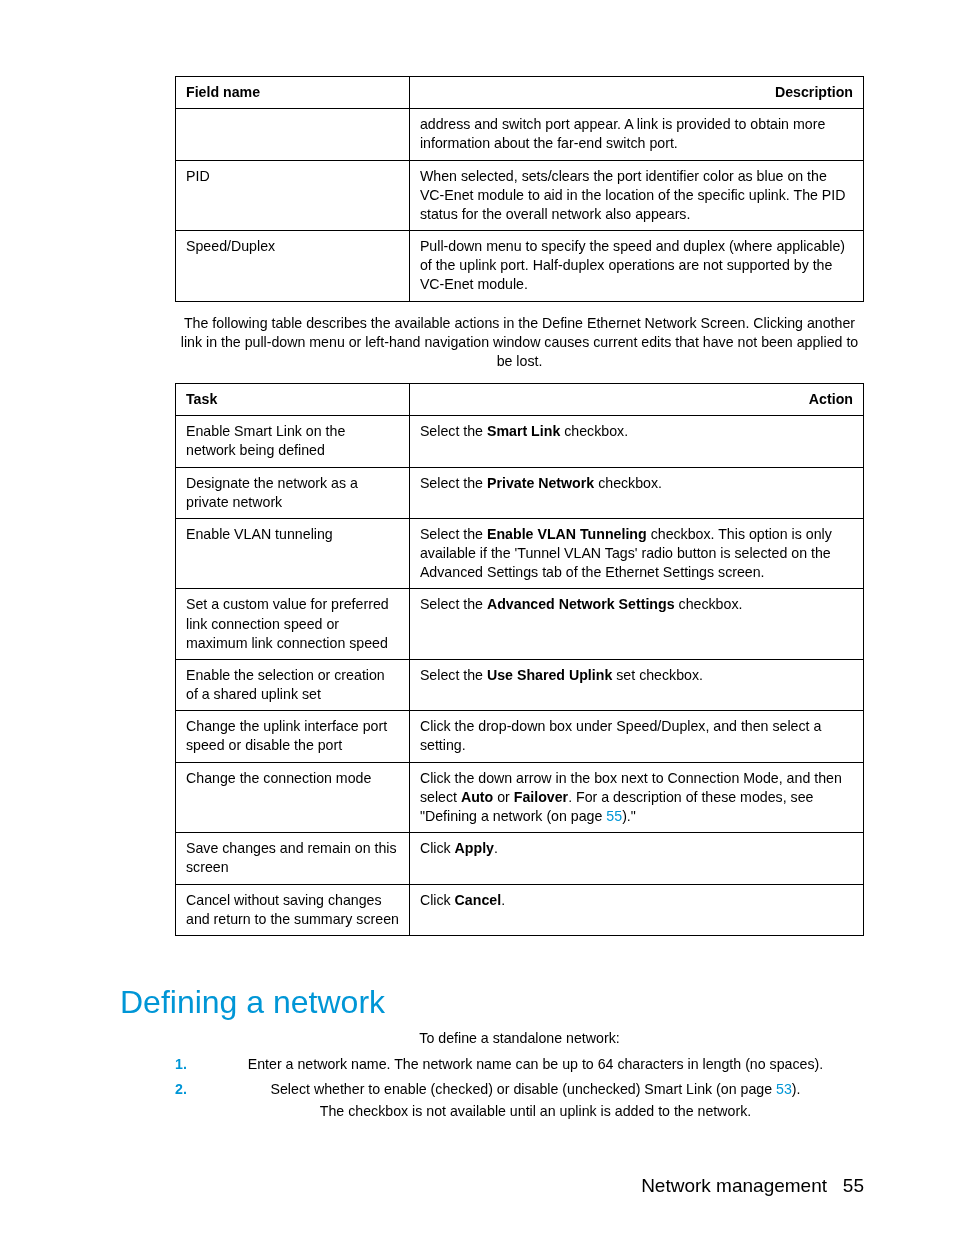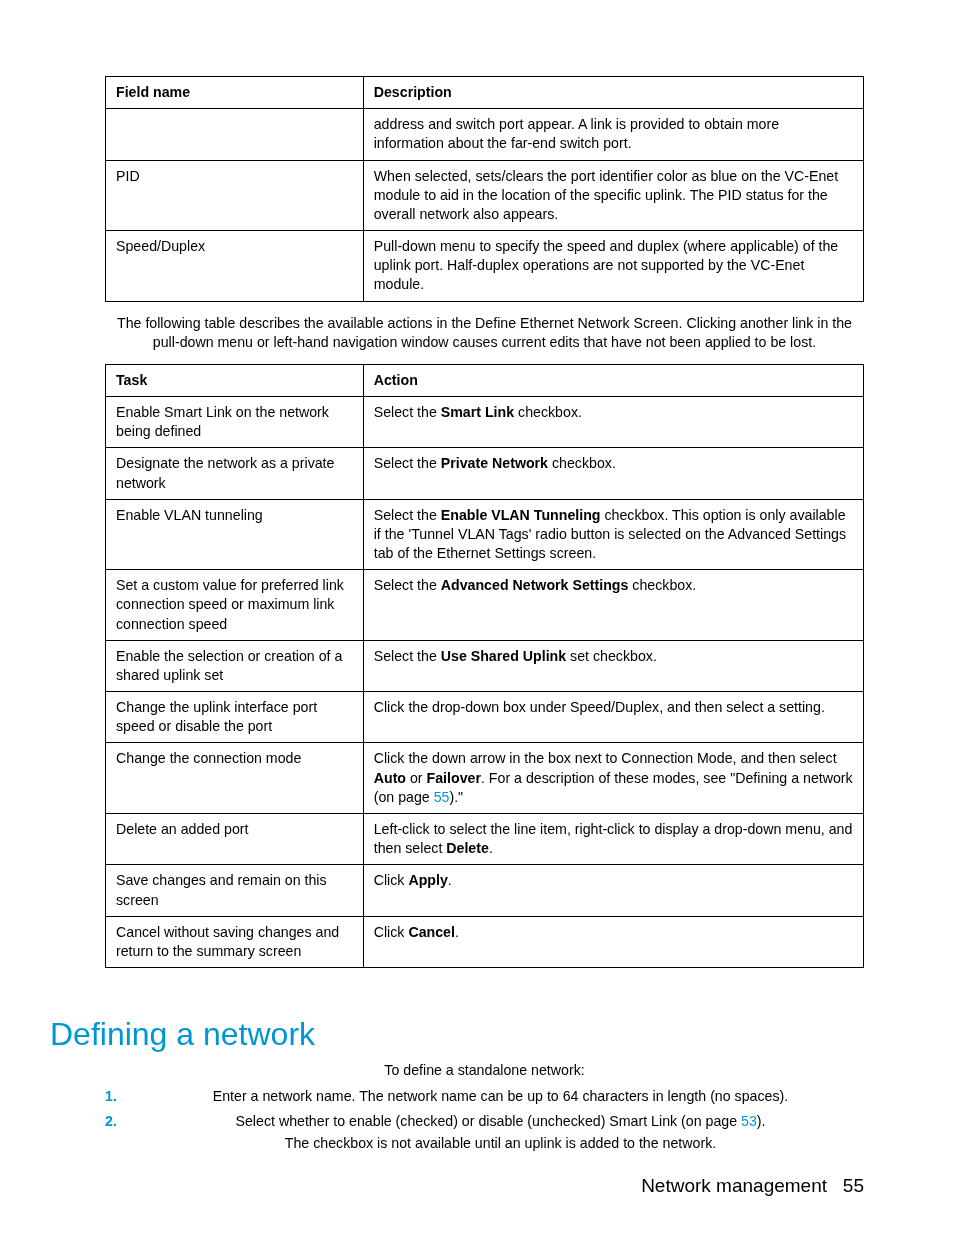--- a/index.html
+++ b/index.html
@@ -7,21 +7,21 @@
     padding: 0;
     background: #fff;
     font-family: Arial, Helvetica, sans-serif;
     color: #000;
   }
   .page {
     width: 954px;
     height: 1235px;
     position: relative;
     box-sizing: border-box;
-    padding: 76px 90px 0 50px;
+    padding: 76px 90px 0 120px;
   }
   .content {
     margin-left: 55px;
   }
   table {
     width: 100%;
     border-collapse: collapse;
     font-size: 14.2px;
     line-height: 1.35;
   }
@@ -29,21 +29,21 @@
     border: 1px solid #000;
     padding: 6px 10px 6px 10px;
     text-align: left;
     vertical-align: top;
     font-weight: normal;
   }
   th {
     font-weight: bold;
   }
   .col1 { width: 34%; }
-  .col2 { width: 66%; }
+  .col2 { width: 66%; text-align: right; }
   .para {
     font-size: 14.2px;
     line-height: 1.35;
     margin: 12px 0 12px 0;
     text-align: center;
   }
   h2.section-title {
     font-family: Arial, Helvetica, sans-serif;
     font-weight: normal;
     color: #0096d6;
@@ -147,24 +147,20 @@
       <tr>
         <td>Change the uplink interface port speed or disable the port</td>
         <td>Click the drop-down box under Speed/Duplex, and then select a setting.</td>
       </tr>
 
       <tr>
         <td>Change the connection mode</td>
         <td><span>Click the down arrow in the box next to Connection Mode, and then select </span><b>Auto</b><span> or </span><b>Failover</b><span>. For a description of these modes, see "Defining a network (on page </span><span class="link">55</span><span>)."</span></td>
       </tr>
 
-      <tr>
-        <td>Delete an added port</td>
-        <td><span>Left-click to select the line item, right-click to display a drop-down menu, and then select </span><b>Delete</b><span>.</span></td>
-      </tr>
 
       <tr>
         <td>Save changes and remain on this screen</td>
         <td><span>Click </span><b>Apply</b><span>.</span></td>
       </tr>
 
       <tr>
         <td>Cancel without saving changes and return to the summary screen</td>
         <td><span>Click </span><b>Cancel</b><span>.</span></td>
       </tr>

